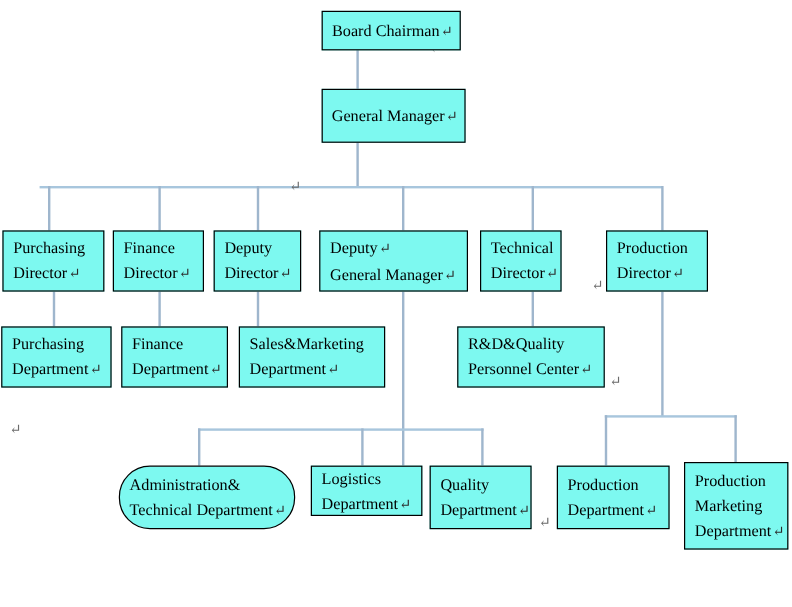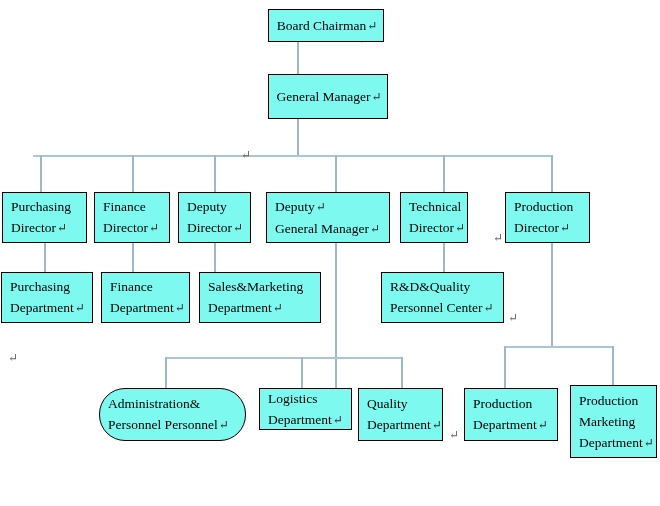--- a/index.html
+++ b/index.html
@@ -150,21 +150,21 @@
     <span class="line"><span>Department</span><span class="pilcrow">↵</span></span>
   </div>
 
   <div class="node" style="left:381px; top:272px; width:123px; height:51px;">
     <span class="line">R&amp;D&amp;Quality</span>
     <span class="line"><span>Personnel Center</span><span class="pilcrow">↵</span></span>
   </div>
 
   <div class="node" style="left:99px; top:388px; width:147px; height:53px;border-radius:26px;">
     <span class="line">Administration&amp;</span>
-    <span class="line"><span>Personnel Personnel</span><span class="pilcrow">↵</span></span>
+    <span class="line"><span>Technical Department</span><span class="pilcrow">↵</span></span>
   </div>
 
   <div class="node" style="left:259px; top:388px; width:93px; height:42px;">
     <span class="line">Logistics</span>
     <span class="line"><span>Department</span><span class="pilcrow">↵</span></span>
   </div>
 
   <div class="node" style="left:358px; top:388px; width:85px; height:53px;">
     <span class="line">Quality</span>
     <span class="line"><span>Department</span><span class="pilcrow">↵</span></span>

